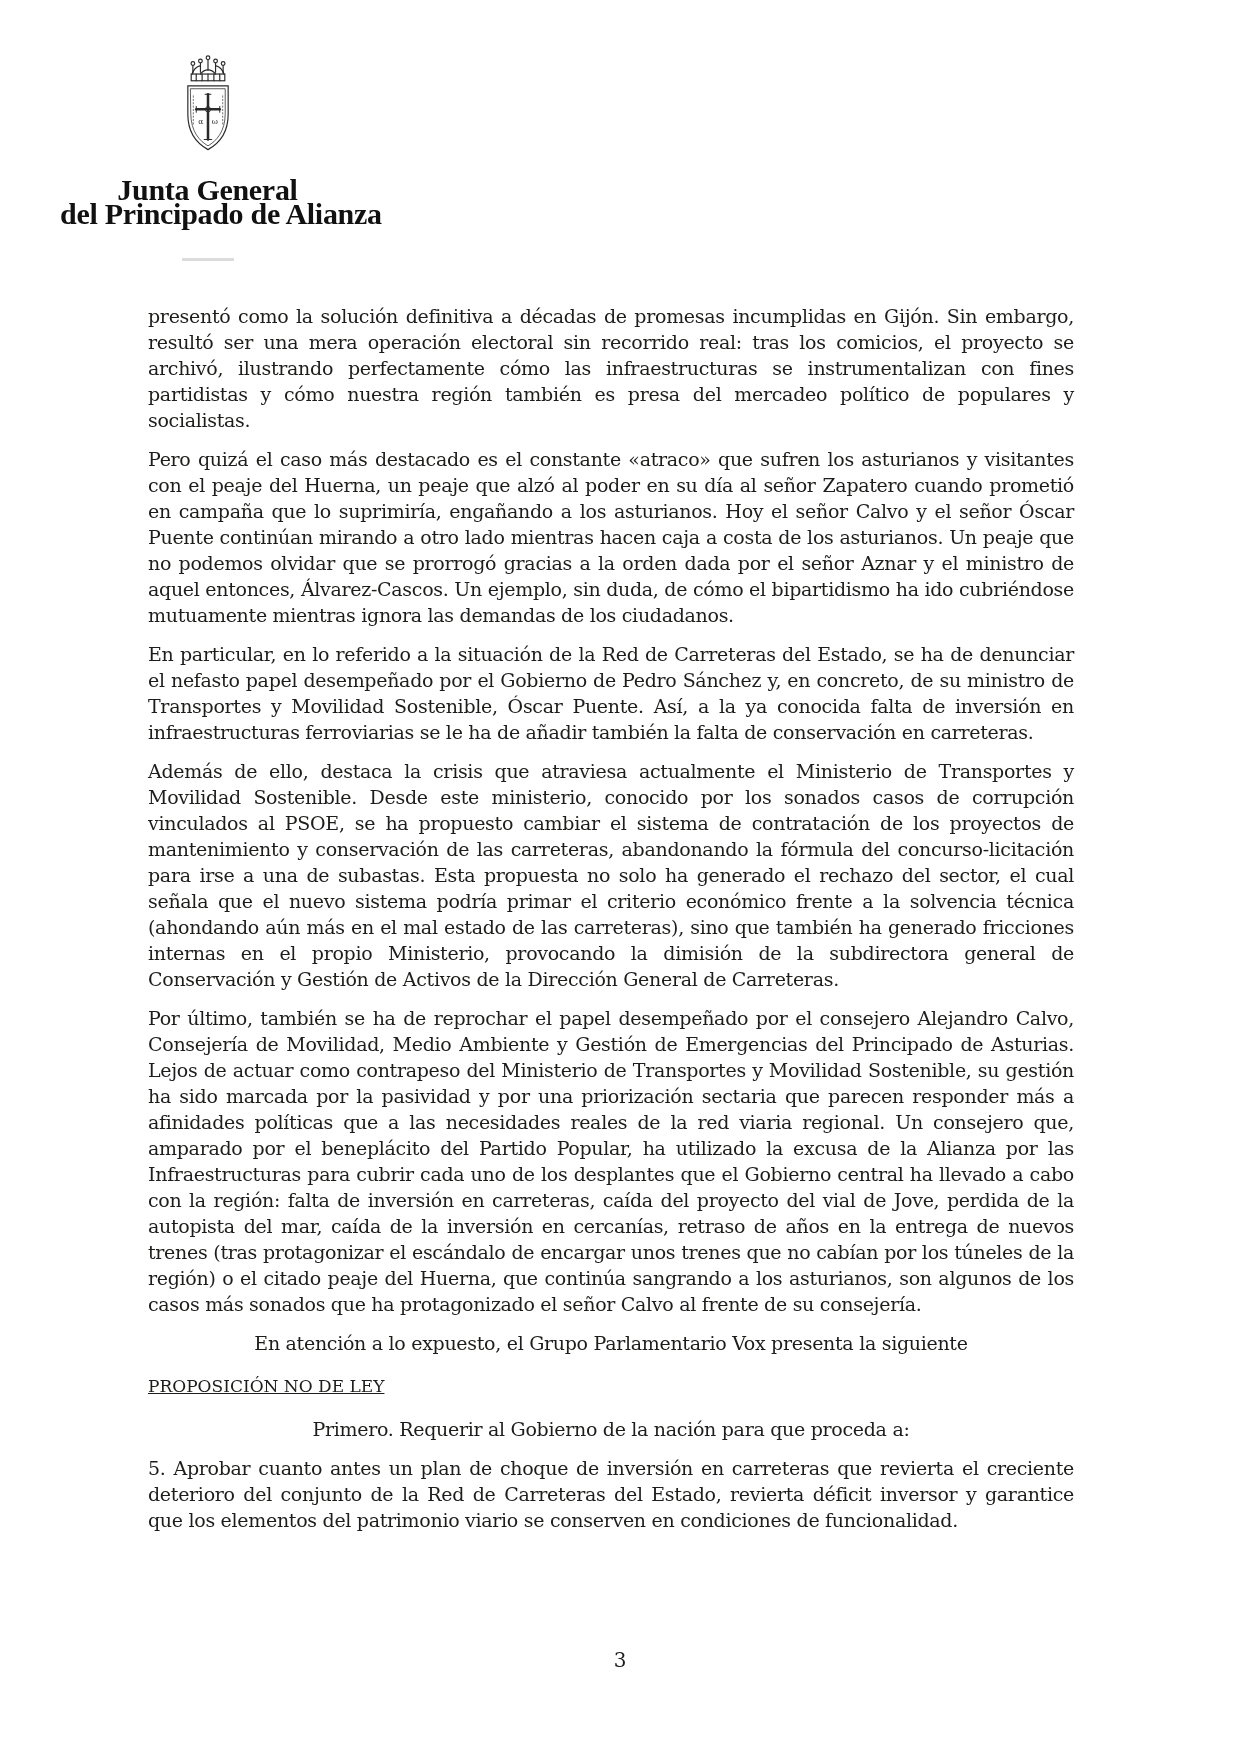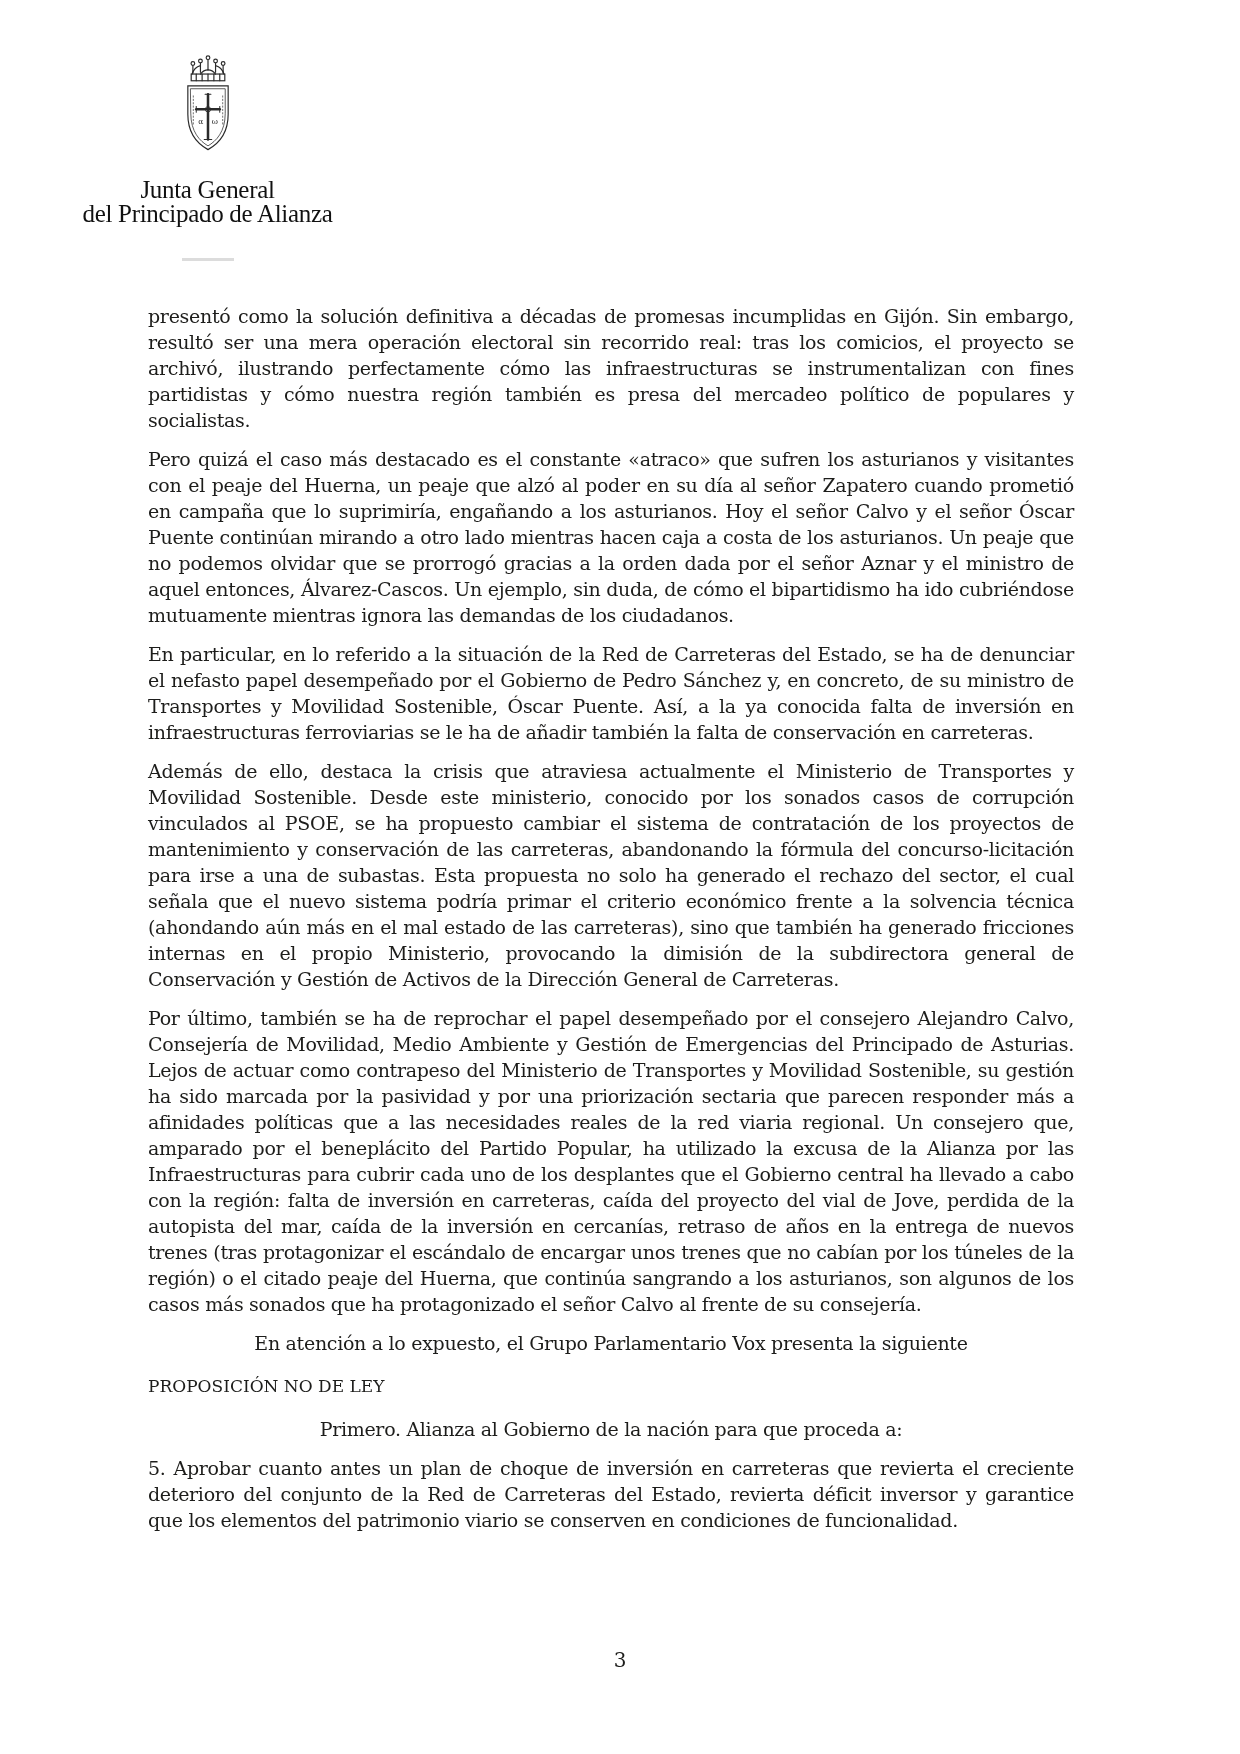--- a/index.html
+++ b/index.html
@@ -16,25 +16,26 @@
   .logo-block {
     position: absolute;
     left: 60px;
     top: 52px;
     width: 295px;
     text-align: center;
   }
   .crest { display: block; margin: 0 auto 8px auto; }
   .org-name {
     font-family: "Liberation Serif", serif;
-    font-size: 25px;
+    font-size: 30px;
     line-height: 24px;
     color: #111111;
     letter-spacing: -0.3px;
     white-space: nowrap;
+    font-weight: bold;
   }
   .header-rule {
     width: 52px;
     height: 3px;
     background: #dcdcdc;
     margin: 32px auto 0 auto;
   }
   
   .doc-body {
     position: absolute;
@@ -48,20 +49,21 @@
     line-height: 26px;
     text-align: justify;
     letter-spacing: -0.3px;
   }
   .doc-body p.single { text-align: center; }
   .centered-heading {
     text-align: left;
     font-size: 17px !important;
     letter-spacing: 0 !important;
     margin: 17px 0 17px 0 !important;
+    text-decoration: underline;
   }
   
   .page-footer {
     position: absolute;
     left: 0;
     top: 1648px;
     width: 1240px;
     text-align: center;
     font-size: 20px;
     color: #1d1d1b;
@@ -127,21 +129,21 @@
   </header>
 
   <main class="doc-body">
     <p>presentó como la solución definitiva a décadas de promesas incumplidas en Gijón. Sin embargo, resultó ser una mera operación electoral sin recorrido real: tras los comicios, el proyecto se archivó, ilustrando perfectamente cómo las infraestructuras se instrumentalizan con fines partidistas y cómo nuestra región también es presa del mercadeo político de populares y socialistas.</p>
     <p>Pero quizá el caso más destacado es el constante «atraco» que sufren los asturianos y visitantes con el peaje del Huerna, un peaje que alzó al poder en su día al señor Zapatero cuando prometió en campaña que lo suprimiría, engañando a los asturianos. Hoy el señor Calvo y el señor Óscar Puente continúan mirando a otro lado mientras hacen caja a costa de los asturianos. Un peaje que no podemos olvidar que se prorrogó gracias a la orden dada por el señor Aznar y el ministro de aquel entonces, Álvarez-Cascos. Un ejemplo, sin duda, de cómo el bipartidismo ha ido cubriéndose mutuamente mientras ignora las demandas de los ciudadanos.</p>
     <p>En particular, en lo referido a la situación de la Red de Carreteras del Estado, se ha de denunciar el nefasto papel desempeñado por el Gobierno de Pedro Sánchez y, en concreto, de su ministro de Transportes y Movilidad Sostenible, Óscar Puente. Así, a la ya conocida falta de inversión en infraestructuras ferroviarias se le ha de añadir también la falta de conservación en carreteras.</p>
     <p>Además de ello, destaca la crisis que atraviesa actualmente el Ministerio de Transportes y Movilidad Sostenible. Desde este ministerio, conocido por los sonados casos de corrupción vinculados al PSOE, se ha propuesto cambiar el sistema de contratación de los proyectos de mantenimiento y conservación de las carreteras, abandonando la fórmula del concurso-licitación para irse a una de subastas. Esta propuesta no solo ha generado el rechazo del sector, el cual señala que el nuevo sistema podría primar el criterio económico frente a la solvencia técnica (ahondando aún más en el mal estado de las carreteras), sino que también ha generado fricciones internas en el propio Ministerio, provocando la dimisión de la subdirectora general de Conservación y Gestión de Activos de la Dirección General de Carreteras.</p>
     <p>Por último, también se ha de reprochar el papel desempeñado por el consejero Alejandro Calvo, Consejería de Movilidad, Medio Ambiente y Gestión de Emergencias del Principado de Asturias. Lejos de actuar como contrapeso del Ministerio de Transportes y Movilidad Sostenible, su gestión ha sido marcada por la pasividad y por una priorización sectaria que parecen responder más a afinidades políticas que a las necesidades reales de la red viaria regional. Un consejero que, amparado por el beneplácito del Partido Popular, ha utilizado la excusa de la Alianza por las Infraestructuras para cubrir cada uno de los desplantes que el Gobierno central ha llevado a cabo con la región: falta de inversión en carreteras, caída del proyecto del vial de Jove, perdida de la autopista del mar, caída de la inversión en cercanías, retraso de años en la entrega de nuevos trenes (tras protagonizar el escándalo de encargar unos trenes que no cabían por los túneles de la región) o el citado peaje del Huerna, que continúa sangrando a los asturianos, son algunos de los casos más sonados que ha protagonizado el señor Calvo al frente de su consejería.</p>
     <p class="single">En atención a lo expuesto, el Grupo Parlamentario Vox presenta la siguiente</p>
     <p class="centered-heading">PROPOSICIÓN NO DE LEY</p>
-    <p class="single">Primero. Alianza al Gobierno de la nación para que proceda a:</p>
+    <p class="single">Primero. Requerir al Gobierno de la nación para que proceda a:</p>
     <p>5. Aprobar cuanto antes un plan de choque de inversión en carreteras que revierta el creciente deterioro del conjunto de la Red de Carreteras del Estado, revierta déficit inversor y garantice que los elementos del patrimonio viario se conserven en condiciones de funcionalidad.</p>
   </main>
 
   <footer class="page-footer">
     <span>3</span>
   </footer>
 
 </div>
 
 </body></html>

